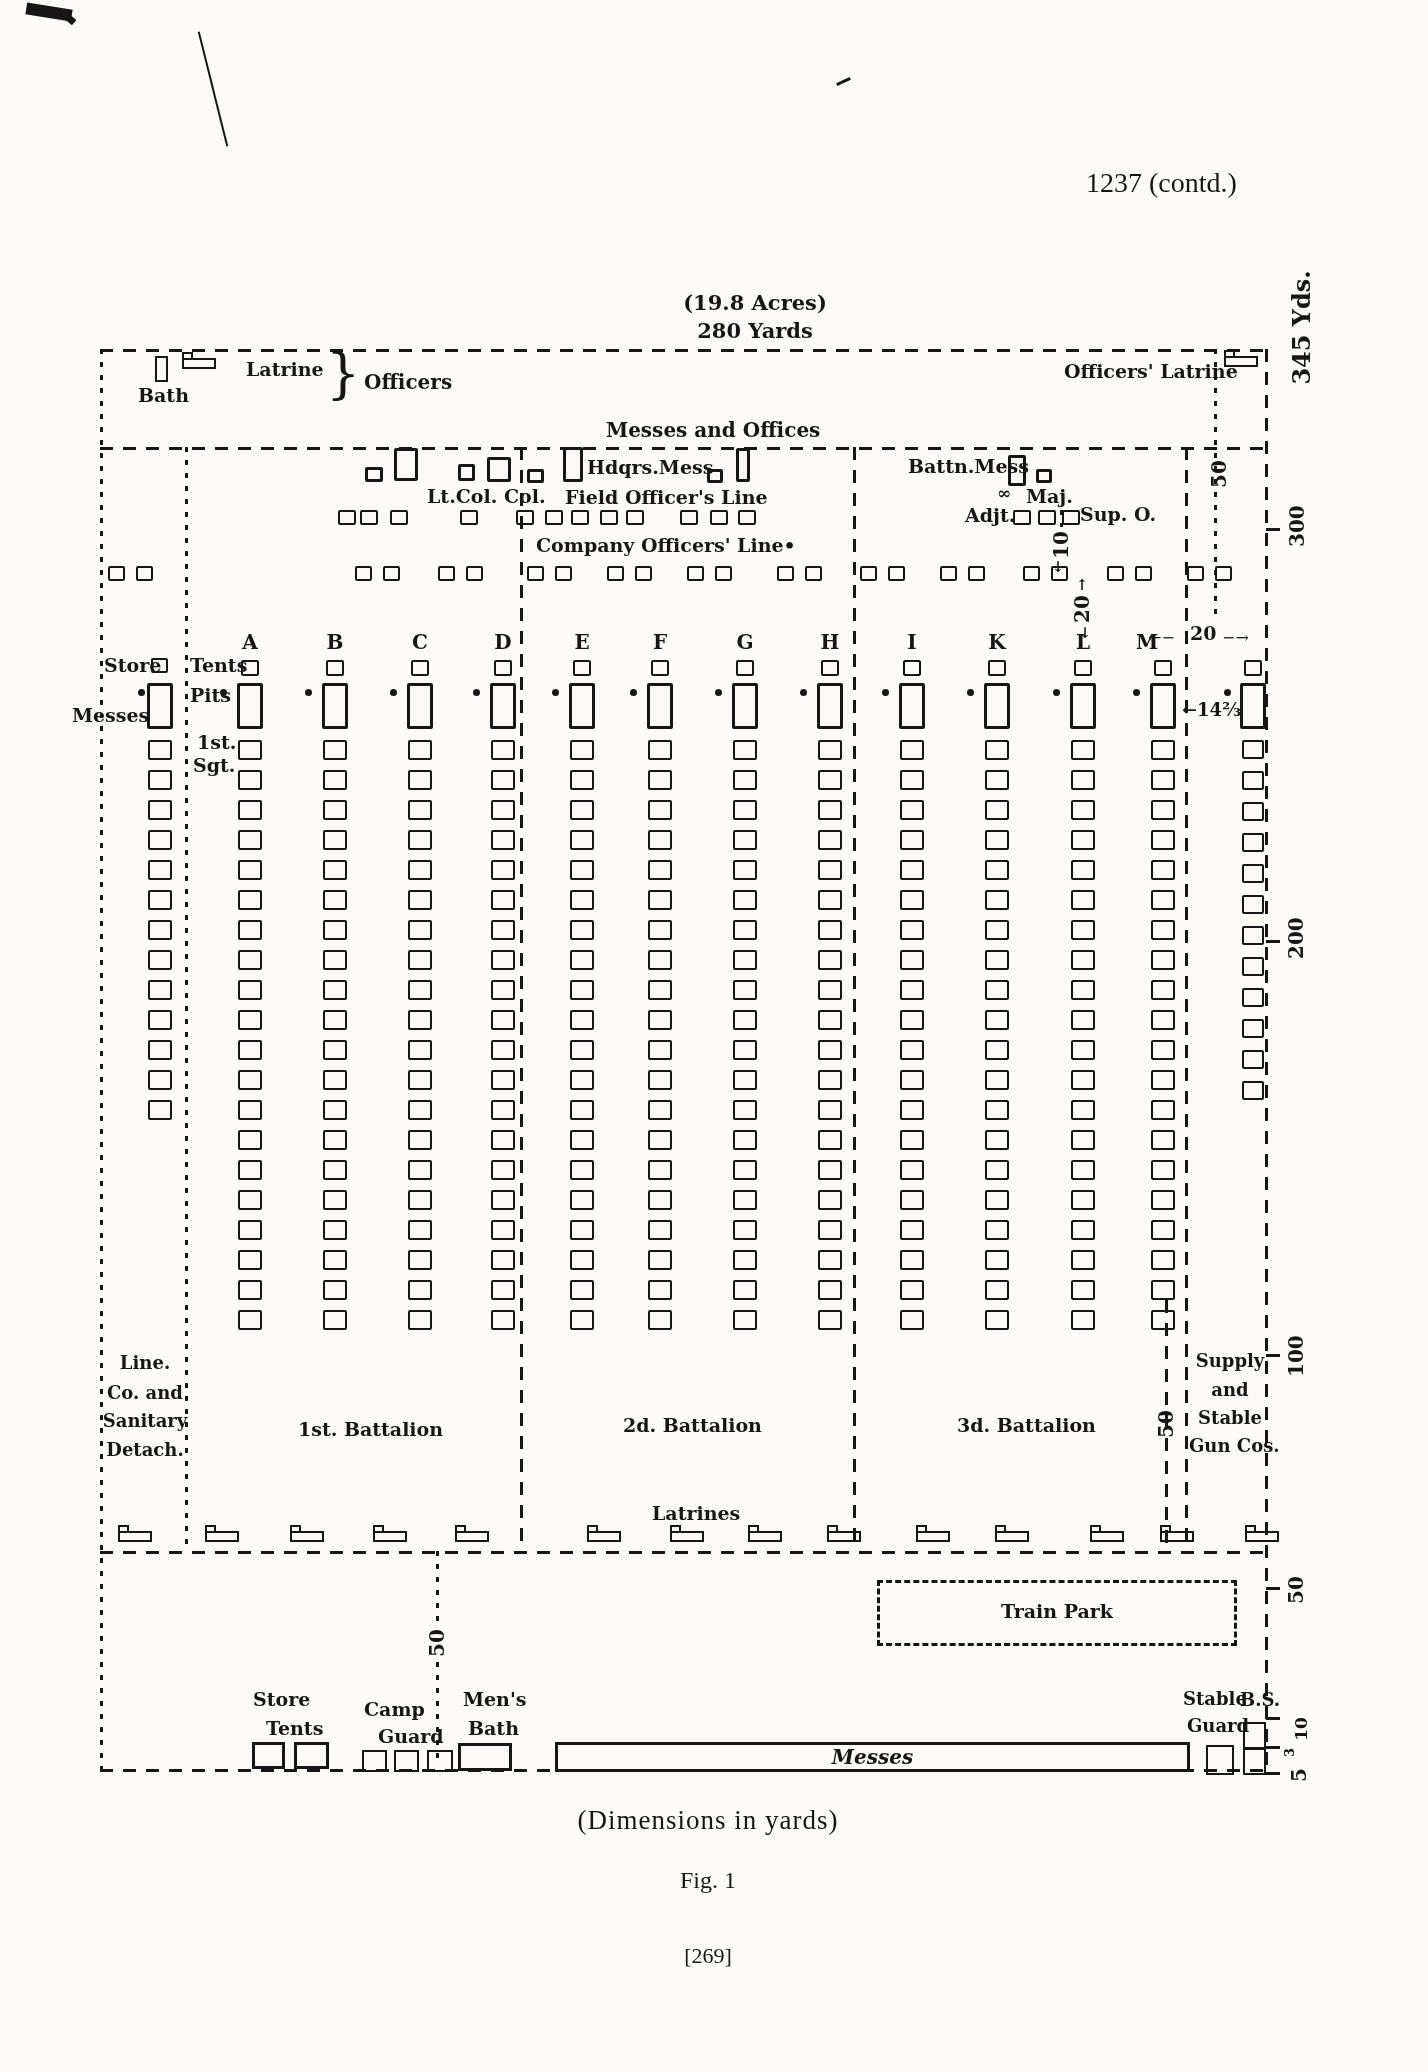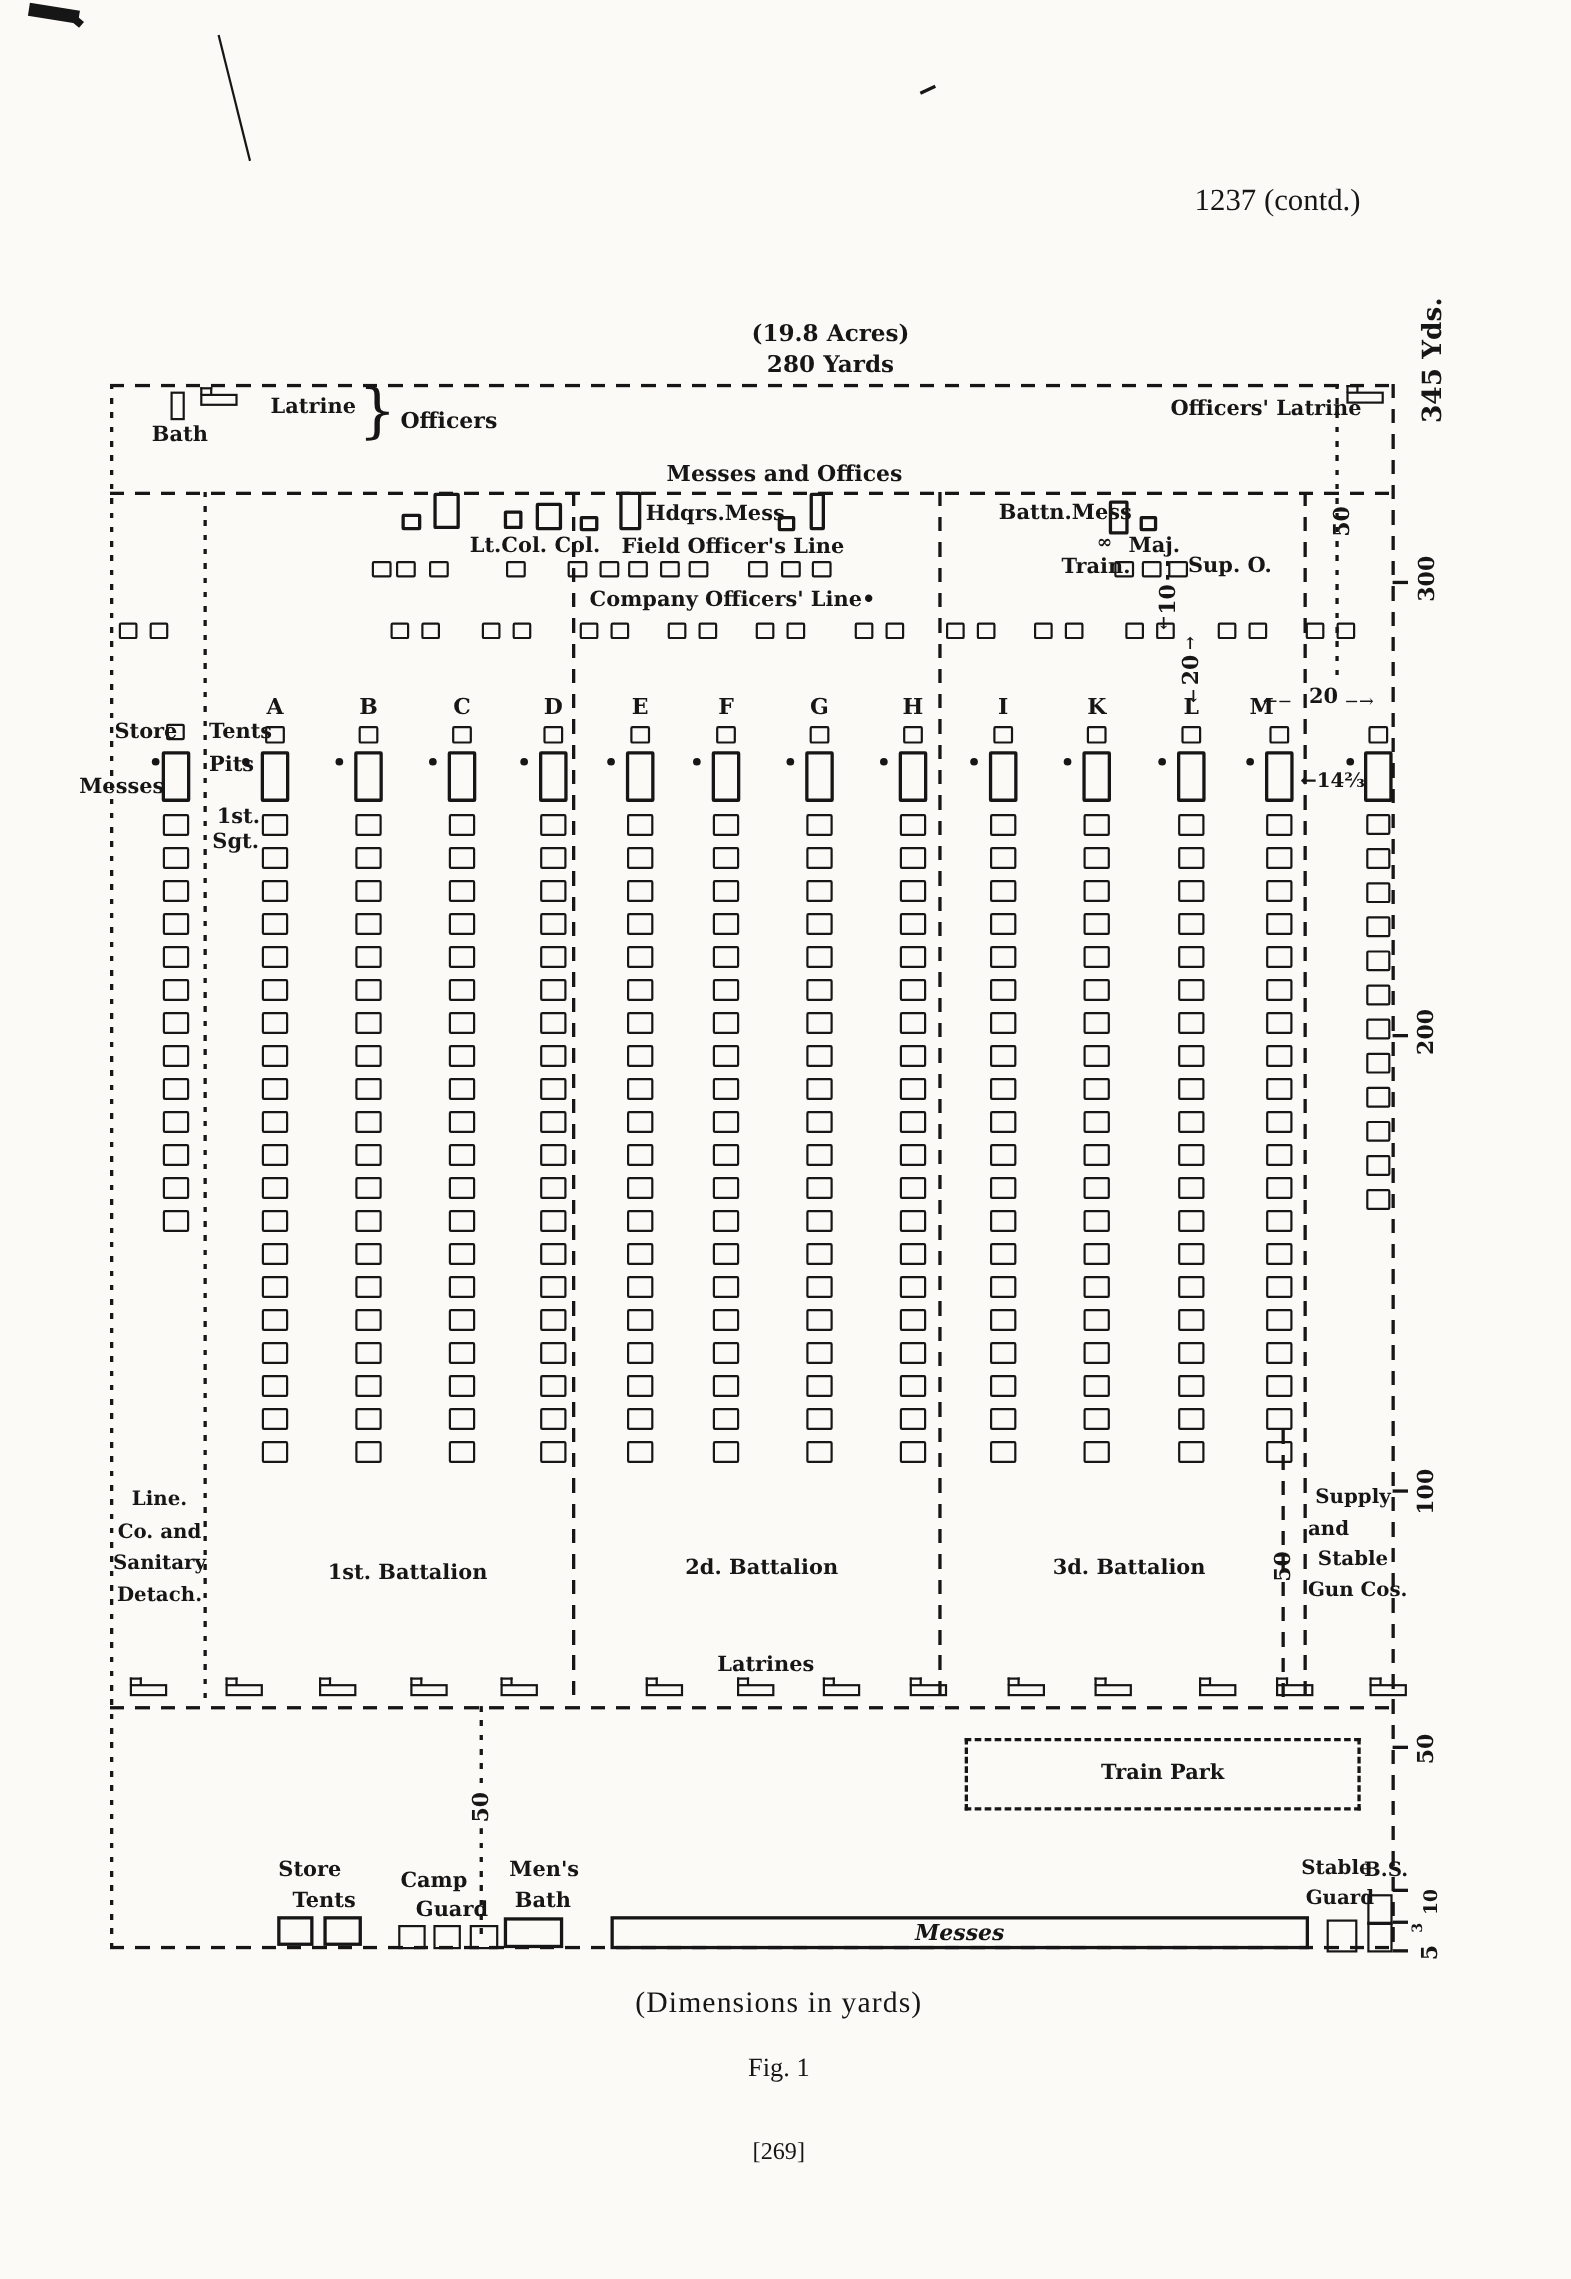--- a/index.html
+++ b/index.html
@@ -67,39 +67,39 @@
   <div class="lt" style="left:1224px;top:356px;"></div>
 
   <div class="lbl" style="left:606px;top:420px;font-size:20px;">Messes and Offices</div>
   <div class="lbl" style="left:587px;top:458px;">Hdqrs.Mess</div>
   <div class="lbl" style="left:427px;top:487px;">Lt.Col. Col.</div>
   <div class="lbl" style="left:565px;top:488px;">Field Officer's Line</div>
   <div class="lbl" style="left:536px;top:536px;">Company Officers' Line•</div>
   <div class="lbl" style="left:908px;top:457px;">Battn.Mess</div>
   <div class="lbl" style="left:997px;top:485px;font-size:17px;">∞</div>
   <div class="lbl" style="left:1026px;top:487px;">Maj.</div>
-  <div class="lbl" style="left:965px;top:506px;">Train.</div>
+  <div class="lbl" style="left:965px;top:506px;">Adjt.</div>
   <div class="lbl" style="left:1080px;top:505px;">Sup. O.</div>
 
   <div class="lbl" style="left:104px;top:656px;">Store</div>
   <div class="lbl" style="left:190px;top:656px;">Tents</div>
   <div class="lbl" style="left:190px;top:686px;">Pits</div>
   <div class="lbl" style="left:72px;top:706px;">Messes</div>
   <div class="lbl" style="left:197px;top:733px;">1st.</div>
   <div class="lbl" style="left:193px;top:756px;">Sgt.</div>
 
   <div class="lbl" style="left:102px;top:1354px;width:86px;text-align:center;font-size:18px;">Line.</div>
   <div class="lbl" style="left:102px;top:1384px;width:86px;text-align:center;font-size:18px;">Co. and</div>
   <div class="lbl" style="left:102px;top:1412px;width:86px;text-align:center;font-size:18px;">Sanitary</div>
   <div class="lbl" style="left:102px;top:1441px;width:86px;text-align:center;font-size:18px;">Detach.</div>
   <div class="lbl" style="left:298px;top:1420px;">1st. Battalion</div>
   <div class="lbl" style="left:623px;top:1416px;">2d. Battalion</div>
   <div class="lbl" style="left:957px;top:1416px;">3d. Battalion</div>
   <div class="lbl" style="left:1189px;top:1352px;width:82px;text-align:center;font-size:18px;">Supply</div>
-  <div class="lbl" style="left:1189px;top:1381px;width:82px;font-size:18px;">and</div>
+  <div class="lbl" style="left:1189px;top:1381px;width:82px;text-align:center;font-size:18px;">and</div>
   <div class="lbl" style="left:1189px;top:1409px;width:82px;text-align:center;font-size:18px;">Stable</div>
   <div class="lbl" style="left:1189px;top:1437px;width:82px;text-align:center;font-size:18px;">Gun Cos.</div>
   <div class="lbl" style="left:652px;top:1504px;">Latrines</div>
 
   <div style="position:absolute;left:877px;top:1580px;width:360px;height:66px;border:3px dashed var(--ink);box-sizing:border-box;"></div>
   <div class="lbl c" style="left:877px;top:1602px;width:360px;">Train Park</div>
 
   <div class="lbl" style="left:253px;top:1690px;">Store</div>
   <div class="lbl" style="left:266px;top:1719px;">Tents</div>
   <div class="solidrect thick" style="left:252px;top:1742px;width:33px;height:27px;"></div>

